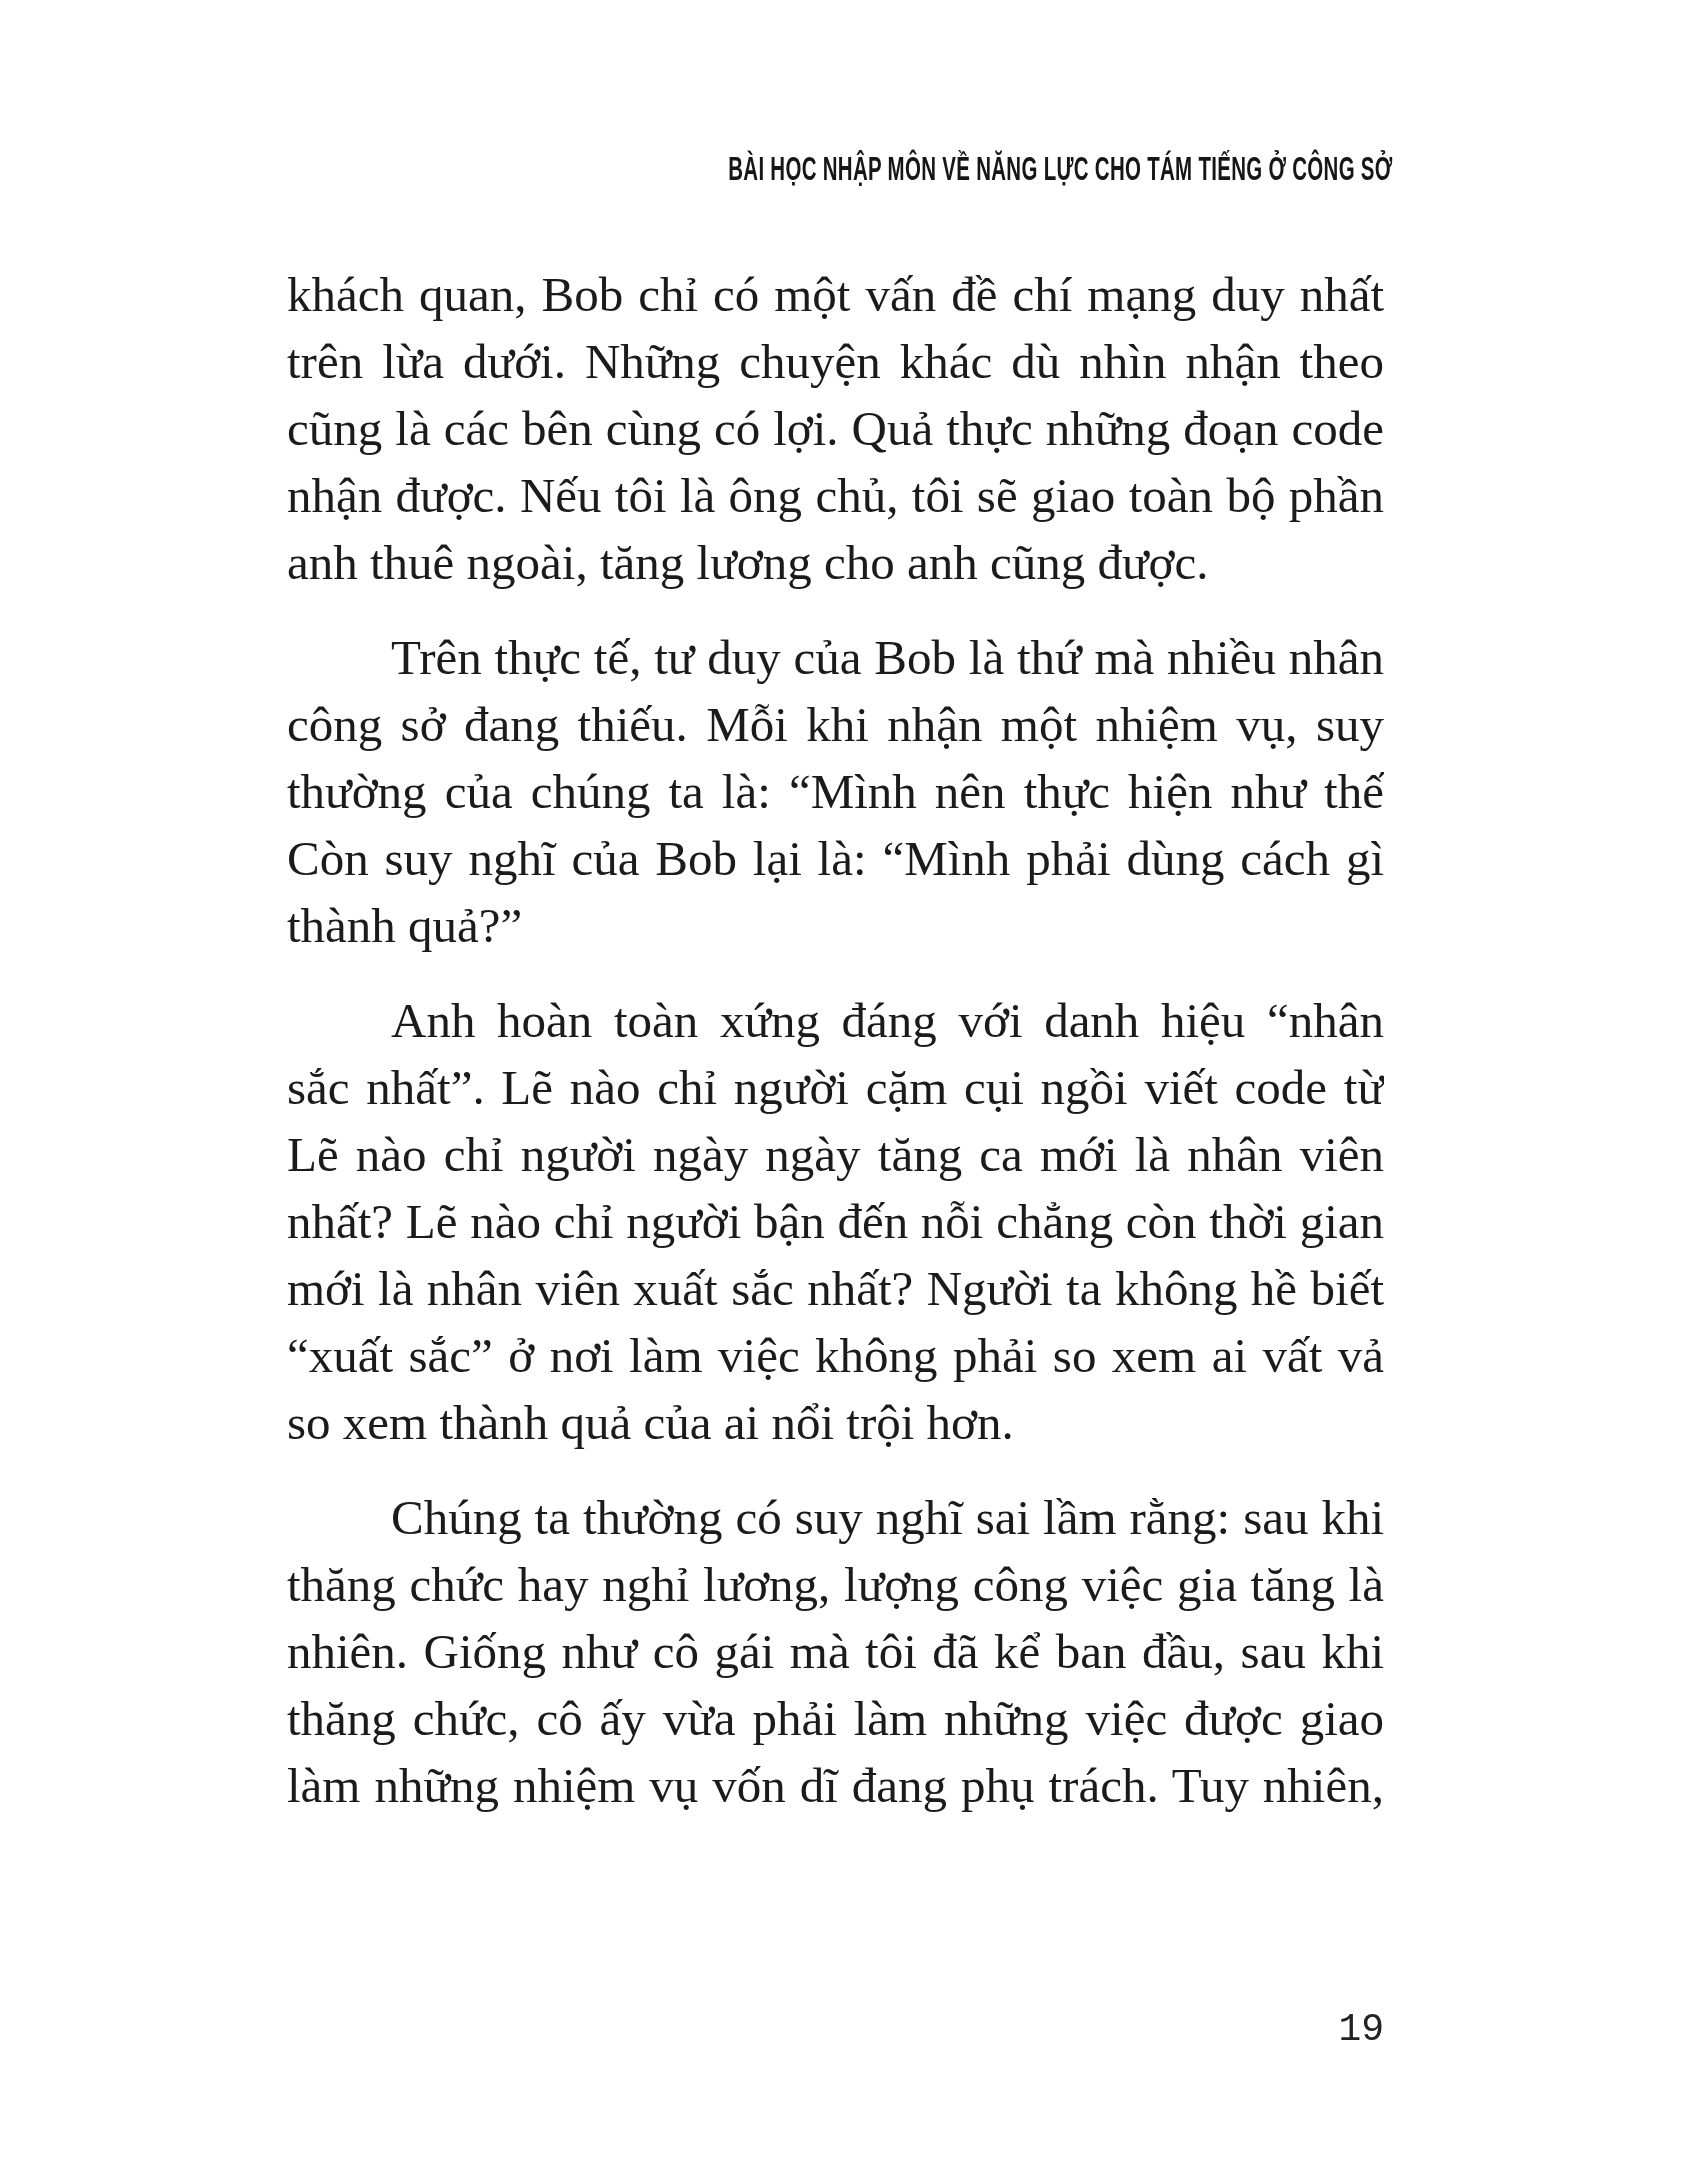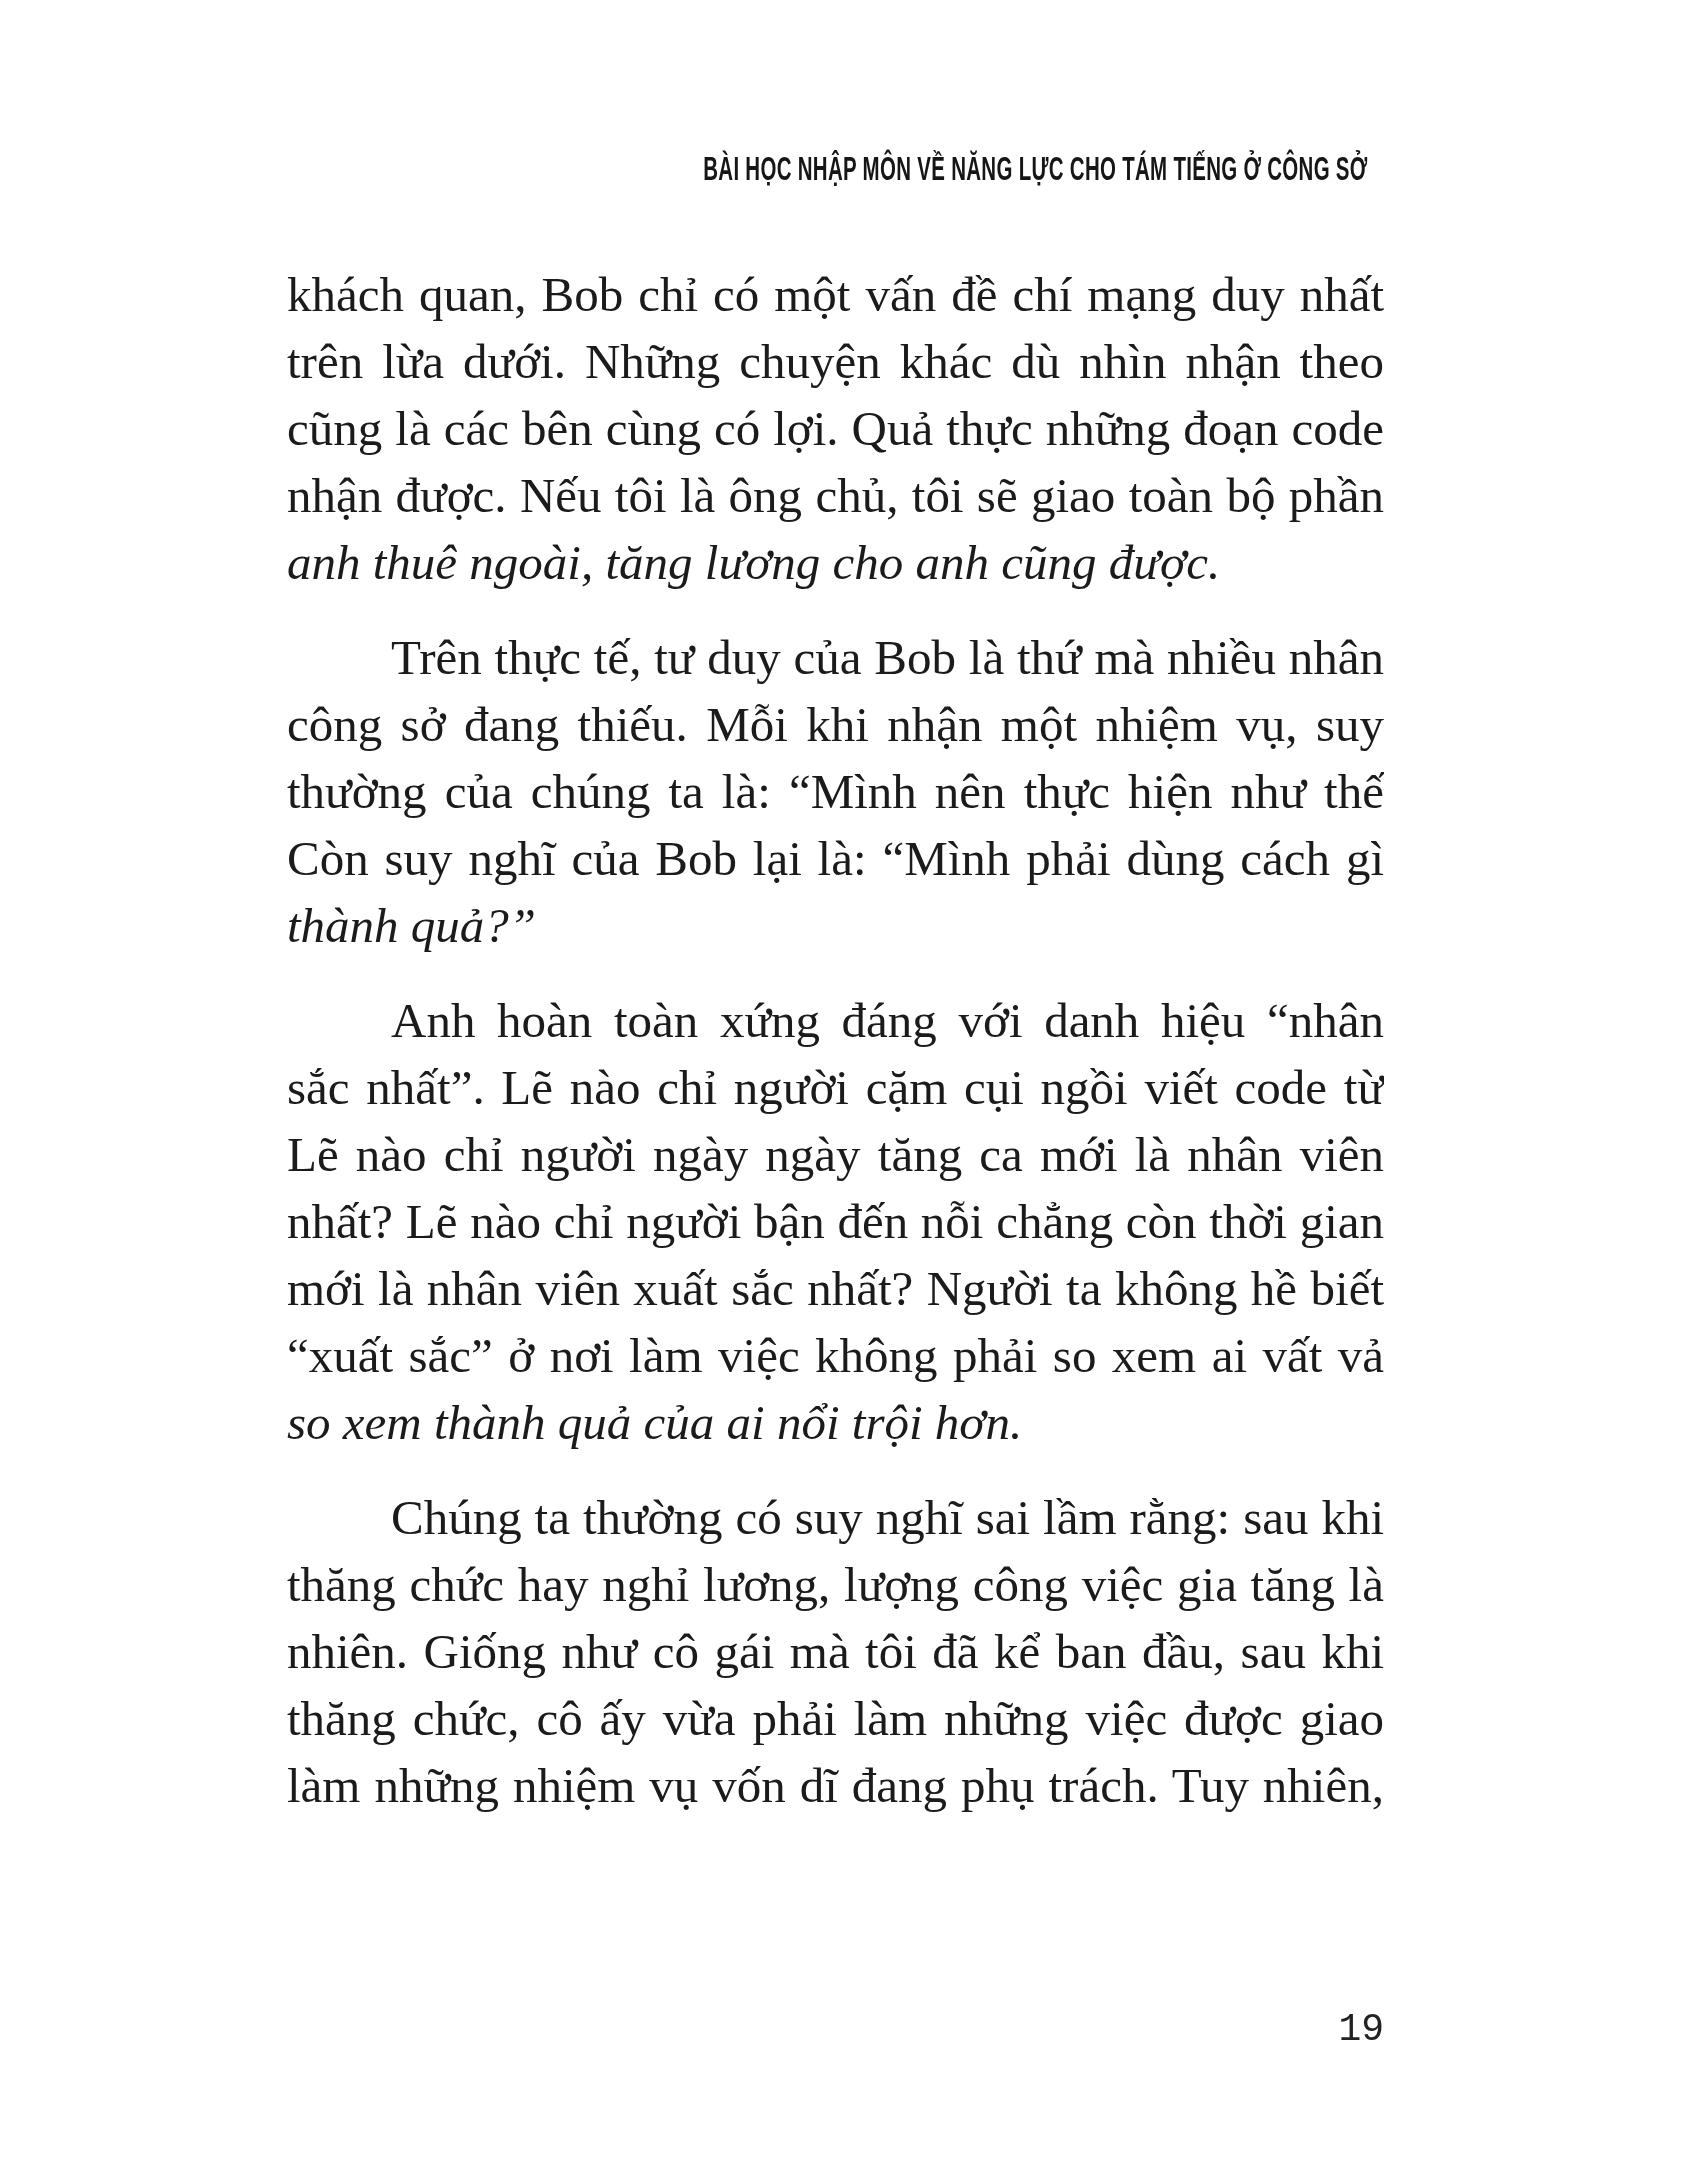--- a/index.html
+++ b/index.html
@@ -12,21 +12,21 @@
     width: 1683px;
     height: 2178px;
     background: #ffffff;
     overflow: hidden;
     font-family: "Liberation Serif", "DejaVu Serif", serif;
     color: #1b1b1b;
   }
   .running-header {
     position: absolute;
     top: 150px;
-    right: 315px;
+    right: 290px;
     text-align: right;
     white-space: nowrap;
   }
   .running-header .condensed {
     display: inline-block;
     transform: scaleX(0.62);
     transform-origin: 100% 50%;
     font-family: "Liberation Sans", "DejaVu Sans", sans-serif;
     font-weight: bold;
     font-size: 33px;
@@ -51,21 +51,20 @@
     height: 67px;
     text-align: justify;
     text-align-last: justify;
     white-space: normal;
     overflow: hidden;
     color: #1b1b1b;
   }
   .text-line.para-end {
     text-align: left;
     text-align-last: left;
-    font-style: italic;
   }
   .text-line.indent-first {
     text-indent: 104px;
   }
   .page-number {
     position: absolute;
     top: 2008px;
     right: 299px;
     font-family: Liberation Mono, monospace;
     font-size: 38px;

